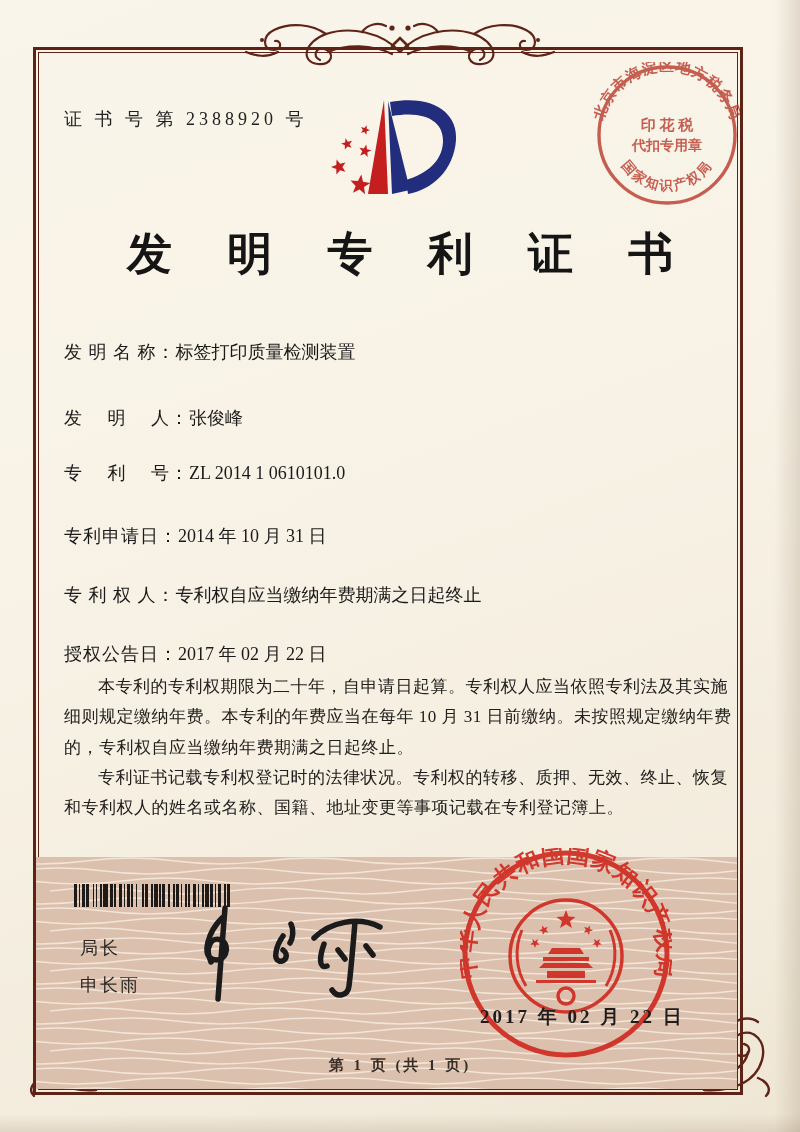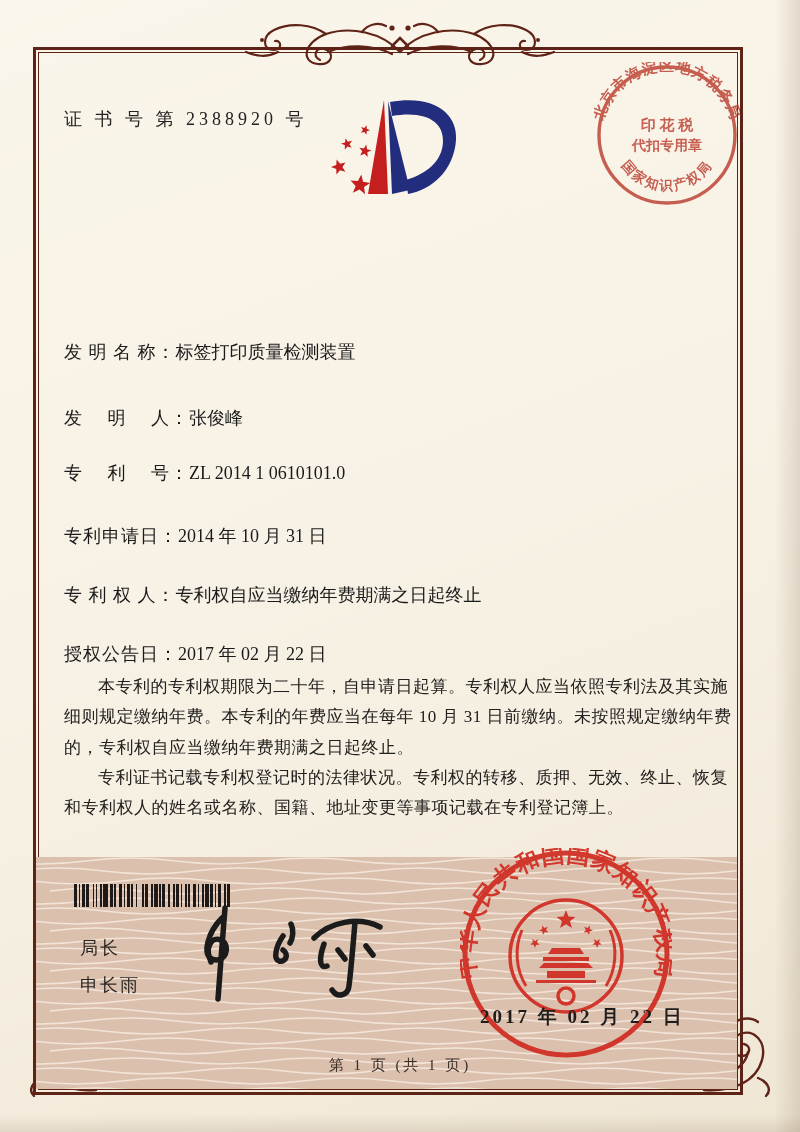--- a/index.html
+++ b/index.html
@@ -28,21 +28,21 @@
   .band svg{position:absolute;left:0;top:0;}
   .barcode{position:absolute;left:74px;top:884px;height:23px;display:flex;align-items:stretch;}
   .barcode div{height:100%;}
   .sig-block{position:absolute;left:80px;top:936px;font-size:18px;color:#2a2724;letter-spacing:2px;
     font-family:Liberation Sans, sans-serif;}
   .sig-name{margin-top:13px;}
   .signature{position:absolute;left:188px;top:902px;width:215px;height:108px;}
   .big-seal{position:absolute;left:460px;top:848px;width:212px;height:212px;opacity:.92;}
   .seal-date{position:absolute;left:480px;top:1004px;font-size:19px;letter-spacing:3px;color:#1f1d1b;font-weight:bold;}
   .footer{position:absolute;left:0;top:1056px;width:100%;text-align:center;font-size:15px;
-    letter-spacing:3px;color:#3a2d25;}
+    letter-spacing:3px;color:#3a2d25;font-weight:bold;}
   .stamp-red{fill:#bf4a3c;}
   .seal-red{fill:#d02b20;}
   text.arc{font-family:"Liberation Serif","DejaVu Serif",serif;font-weight:bold;}
 </style>
 </head>
 <body>
 
 <div class="page">
 
   <div class="frame">
@@ -126,20 +126,21 @@
         <textPath href="#taxArcTop" startOffset="50%" text-anchor="middle">北京市海淀区地方税务局</textPath>
       </text>
       <text class="arc stamp-red" font-size="13.5" letter-spacing="2">
         <textPath href="#taxArcBot" startOffset="50%" text-anchor="middle">国家知识产权局</textPath>
       </text>
       <text x="73" y="68" text-anchor="middle" class="arc stamp-red" font-size="15">印 花 税</text>
       <text x="73" y="88" text-anchor="middle" class="arc stamp-red" font-size="14">代扣专用章</text>
     </svg>
   </div>
 
+  <div class="title">发 明 专 利 证 书</div>
 
   <div class="fields">
     <div class="field-row" style="top:0;">
       <span class="field-label">发 明 名 称：</span><span>标签打印质量检测装置</span>
     </div>
     <div class="field-row" style="top:66px;">
       <span class="field-label">发　 明　 人：</span><span>张俊峰</span>
     </div>
     <div class="field-row" style="top:121px;">
       <span class="field-label">专　 利　 号：</span><span>ZL 2014 1 0610101.0</span>

